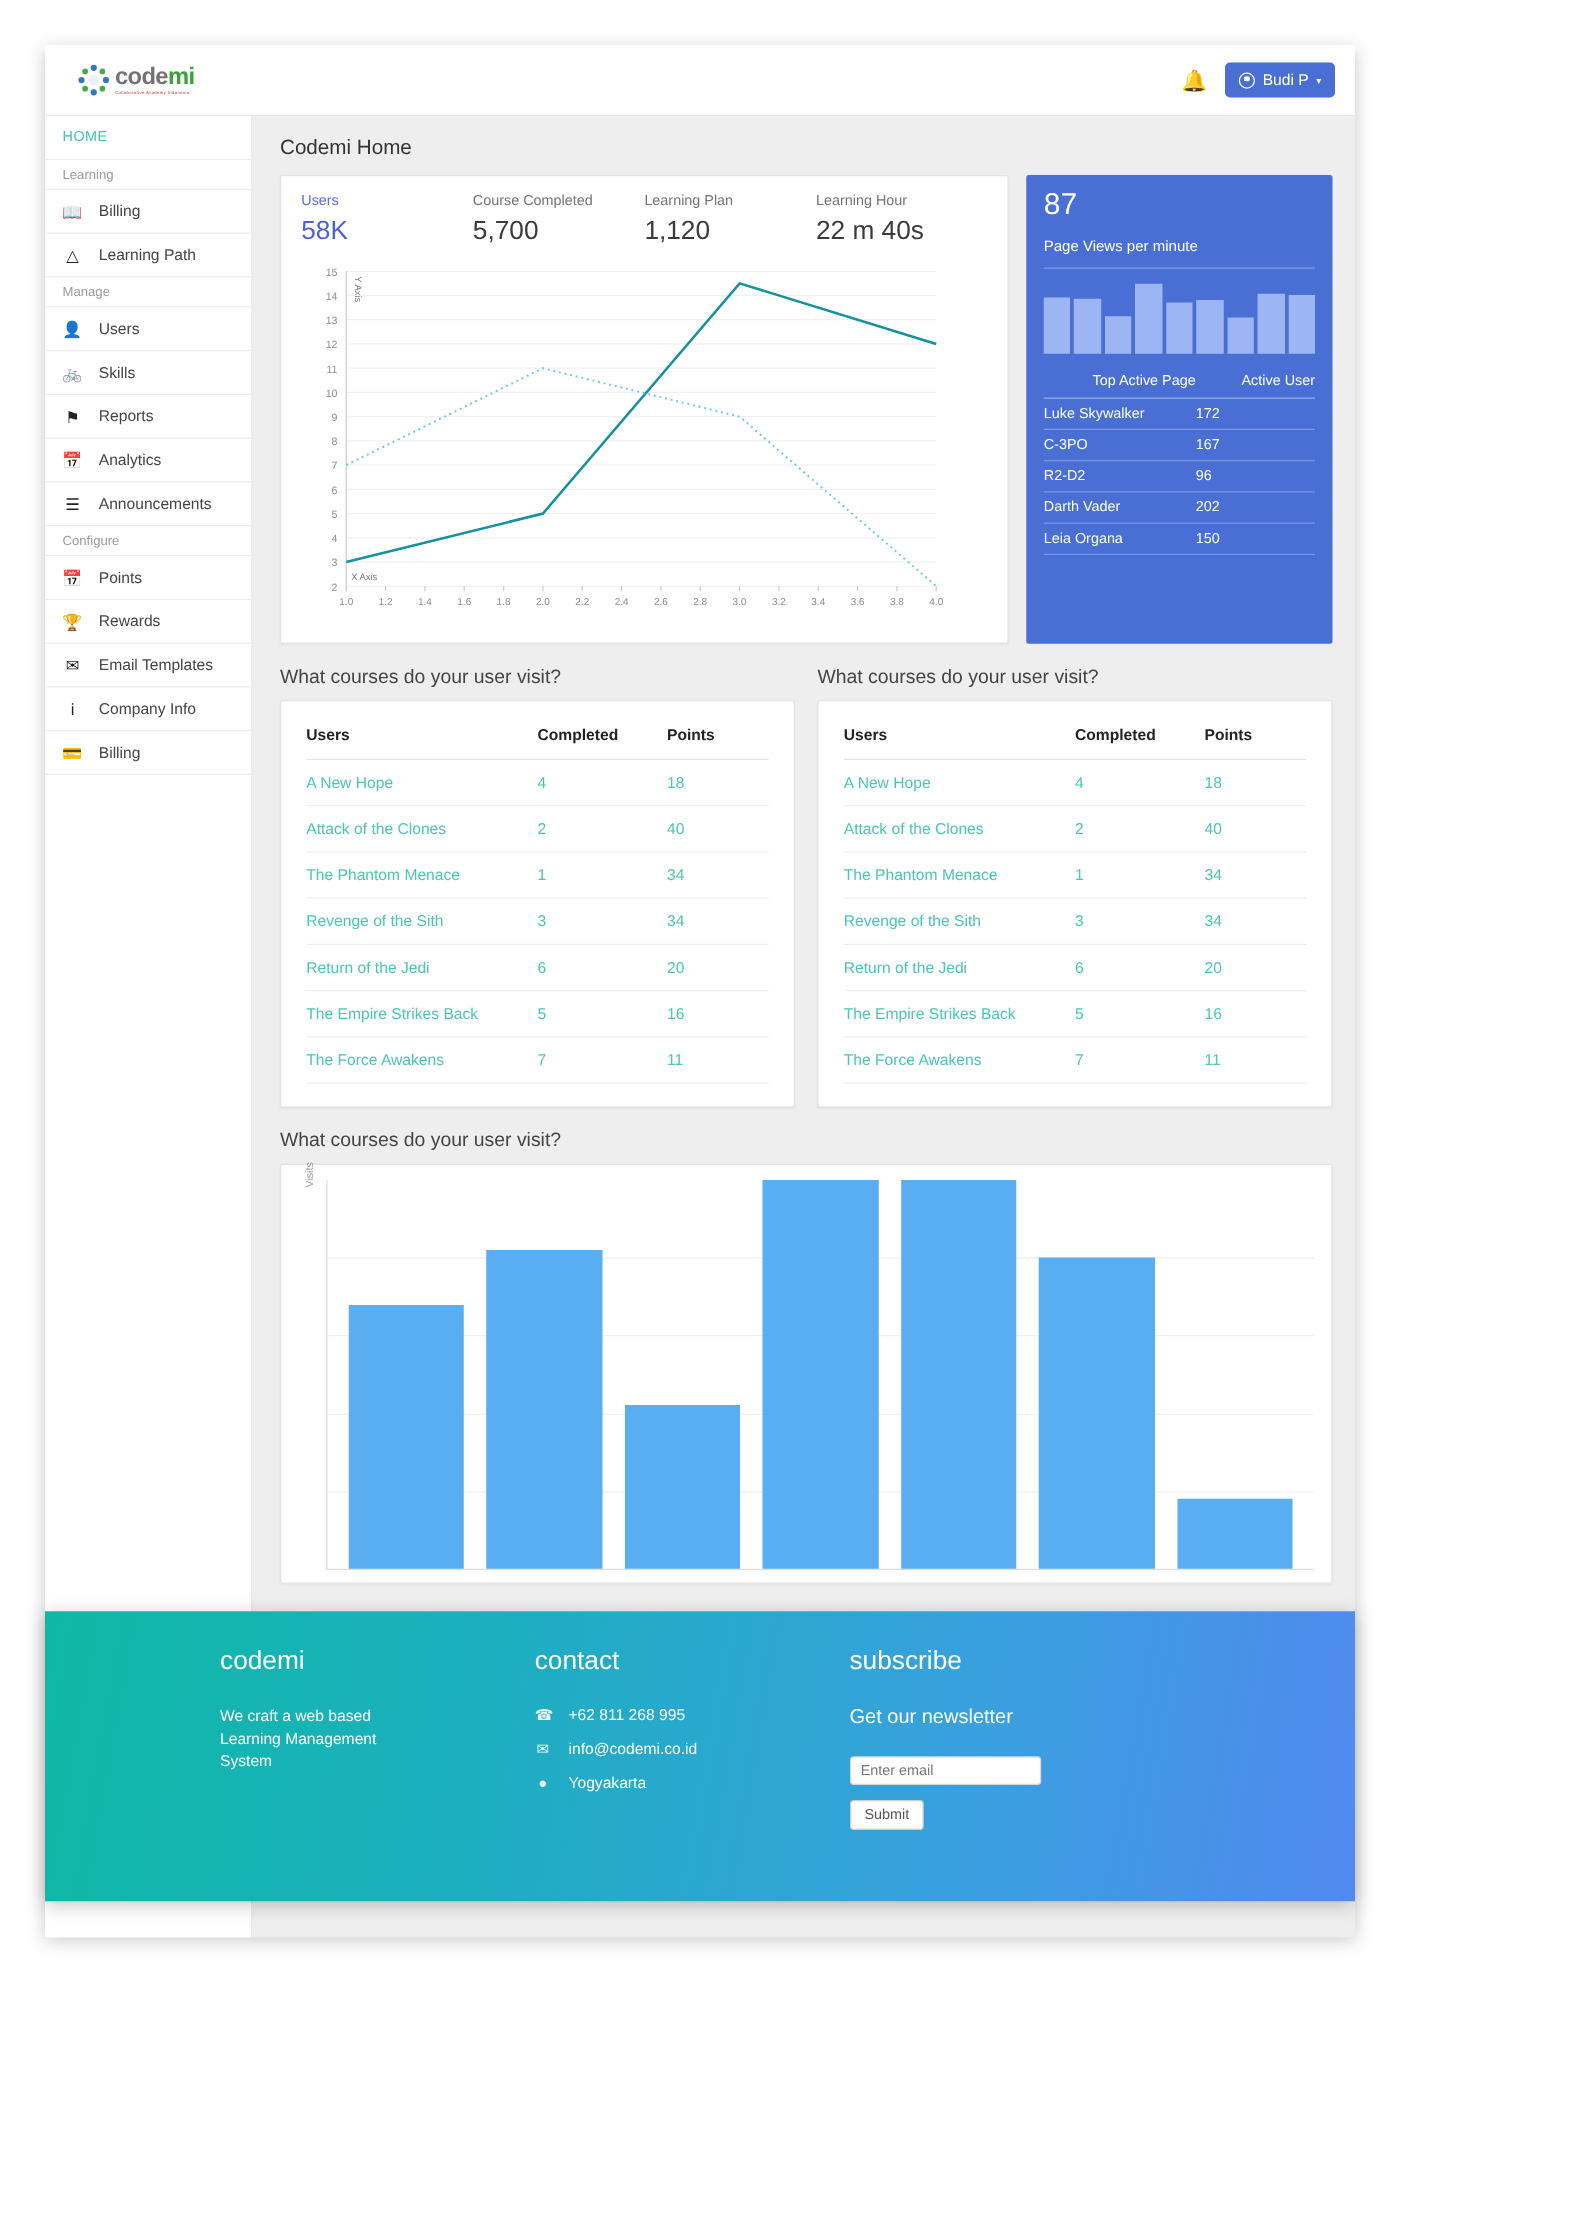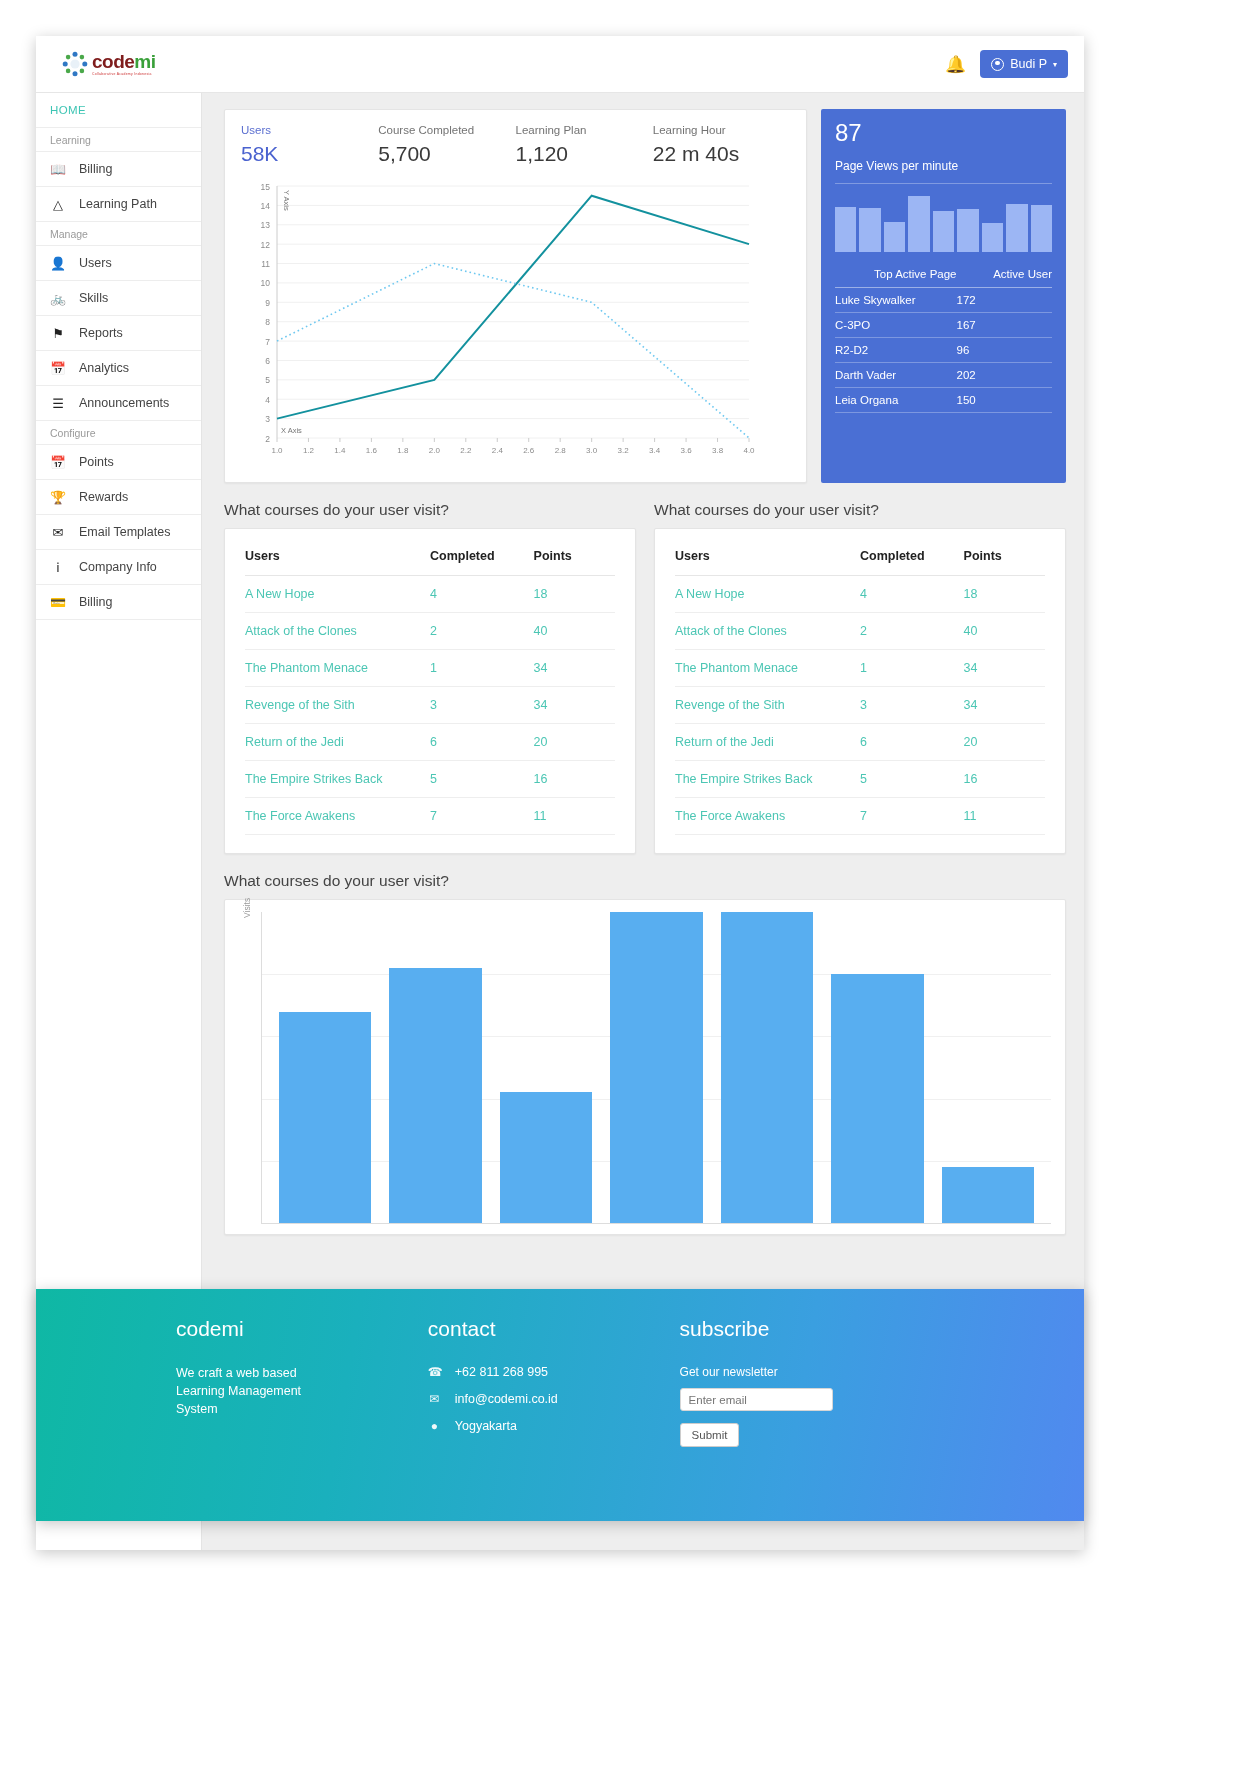--- a/index.html
+++ b/index.html
@@ -20,21 +20,21 @@
   }
   
   .topbar {
     height: 57px; background: #fff; border-bottom: 1px solid #e6e6e6;
     display: flex; align-items: center; justify-content: space-between;
     padding: 0 16px 0 26px; flex: 0 0 57px;
   }
   .logo-wrap { display:flex; align-items:center; gap:4px; }
   .logo-mark { width: 26px; height: 26px; position: relative; }
   .logo-text { font-size: 19px; font-weight: bold; letter-spacing: -0.5px; line-height: 1; }
-  .logo-text .c1 { color: #7f1d1d; text-align: center; }
+  .logo-text .c1 { color: #737373; text-align: center; }
   .logo-text .c2 { color: #3aa03a; }
   .logo-sub { font-size: 3.4px; color: #c33; letter-spacing: .3px; margin-top:1px; }
   .top-right { display:flex; align-items:center; gap:14px; }
   .bell { color:#555; font-size:17px; cursor:pointer; }
   .user-pill {
     background:#4a6fd4; color:#fff; border-radius:4px; font-size:12.5px;
     padding:7px 11px; display:flex; align-items:center; gap:6px; cursor:pointer;
   }
   .user-pill .ava {
     width:13px;height:13px;border-radius:50%;border:1.6px solid #fff;display:inline-block;
@@ -103,21 +103,21 @@
     color:#fff; padding:28px 0 0; box-shadow:0 3px 14px rgba(0,0,0,0.22);
   }
   .f-cols { display:flex; padding:0 140px 0 140px; gap:0; }
   .f-col { flex:1; }
   .f-col.sub { flex:1.05; }
   .f-h { font-size:21px; font-weight:normal; margin-bottom:24px; }
   .f-p { font-size:12.5px; line-height:1.42; }
   .f-link { font-size:12.5px; line-height:1.45; display:block; color:#fff; text-decoration:none; cursor:pointer; }
   .f-row { display:flex; align-items:center; gap:14px; font-size:12.5px; margin-bottom:13px; }
   .f-row .fi { width:13px; text-align:center; opacity:.92; font-size:12px; }
-  .f-small { font-size:12px; margin-bottom:9px; }
+  .f-small { font-size:16px; margin-bottom:22px; }
   .f-input {
     width:153px; height:23px; border:1px solid #d6d6d6; background:#fff; border-radius:3px;
     font-size:11.5px; padding:0 8px; color:#777; font-family:"Liberation Sans",sans-serif;
   }
   .f-btn {
     margin-top:12px; background:#fff; color:#555; border:1px solid #ccc; border-radius:3px;
     font-size:11.5px; padding:5px 11px; cursor:pointer; font-family:"Liberation Sans",sans-serif;
   }
   .copyright { text-align:center; font-size:11.5px; margin-top:26px; }
 </style>
@@ -224,20 +224,21 @@
         <span class="ico">ℹ</span>
         <span>Company Info</span>
       </div>
       <div class="nav-item">
         <span class="ico">💳</span>
         <span>Billing</span>
       </div>
     </div>
 
     <div class="main">
+      <div class="page-title">Codemi Home</div>
 
       <div class="row1">
         <div class="card chart-card">
           <div class="stats">
             <div class="stat accent">
               <div class="lbl">Users</div>
               <div class="val">58K</div>
             </div>
             <div class="stat">
               <div class="lbl">Course Completed</div>

